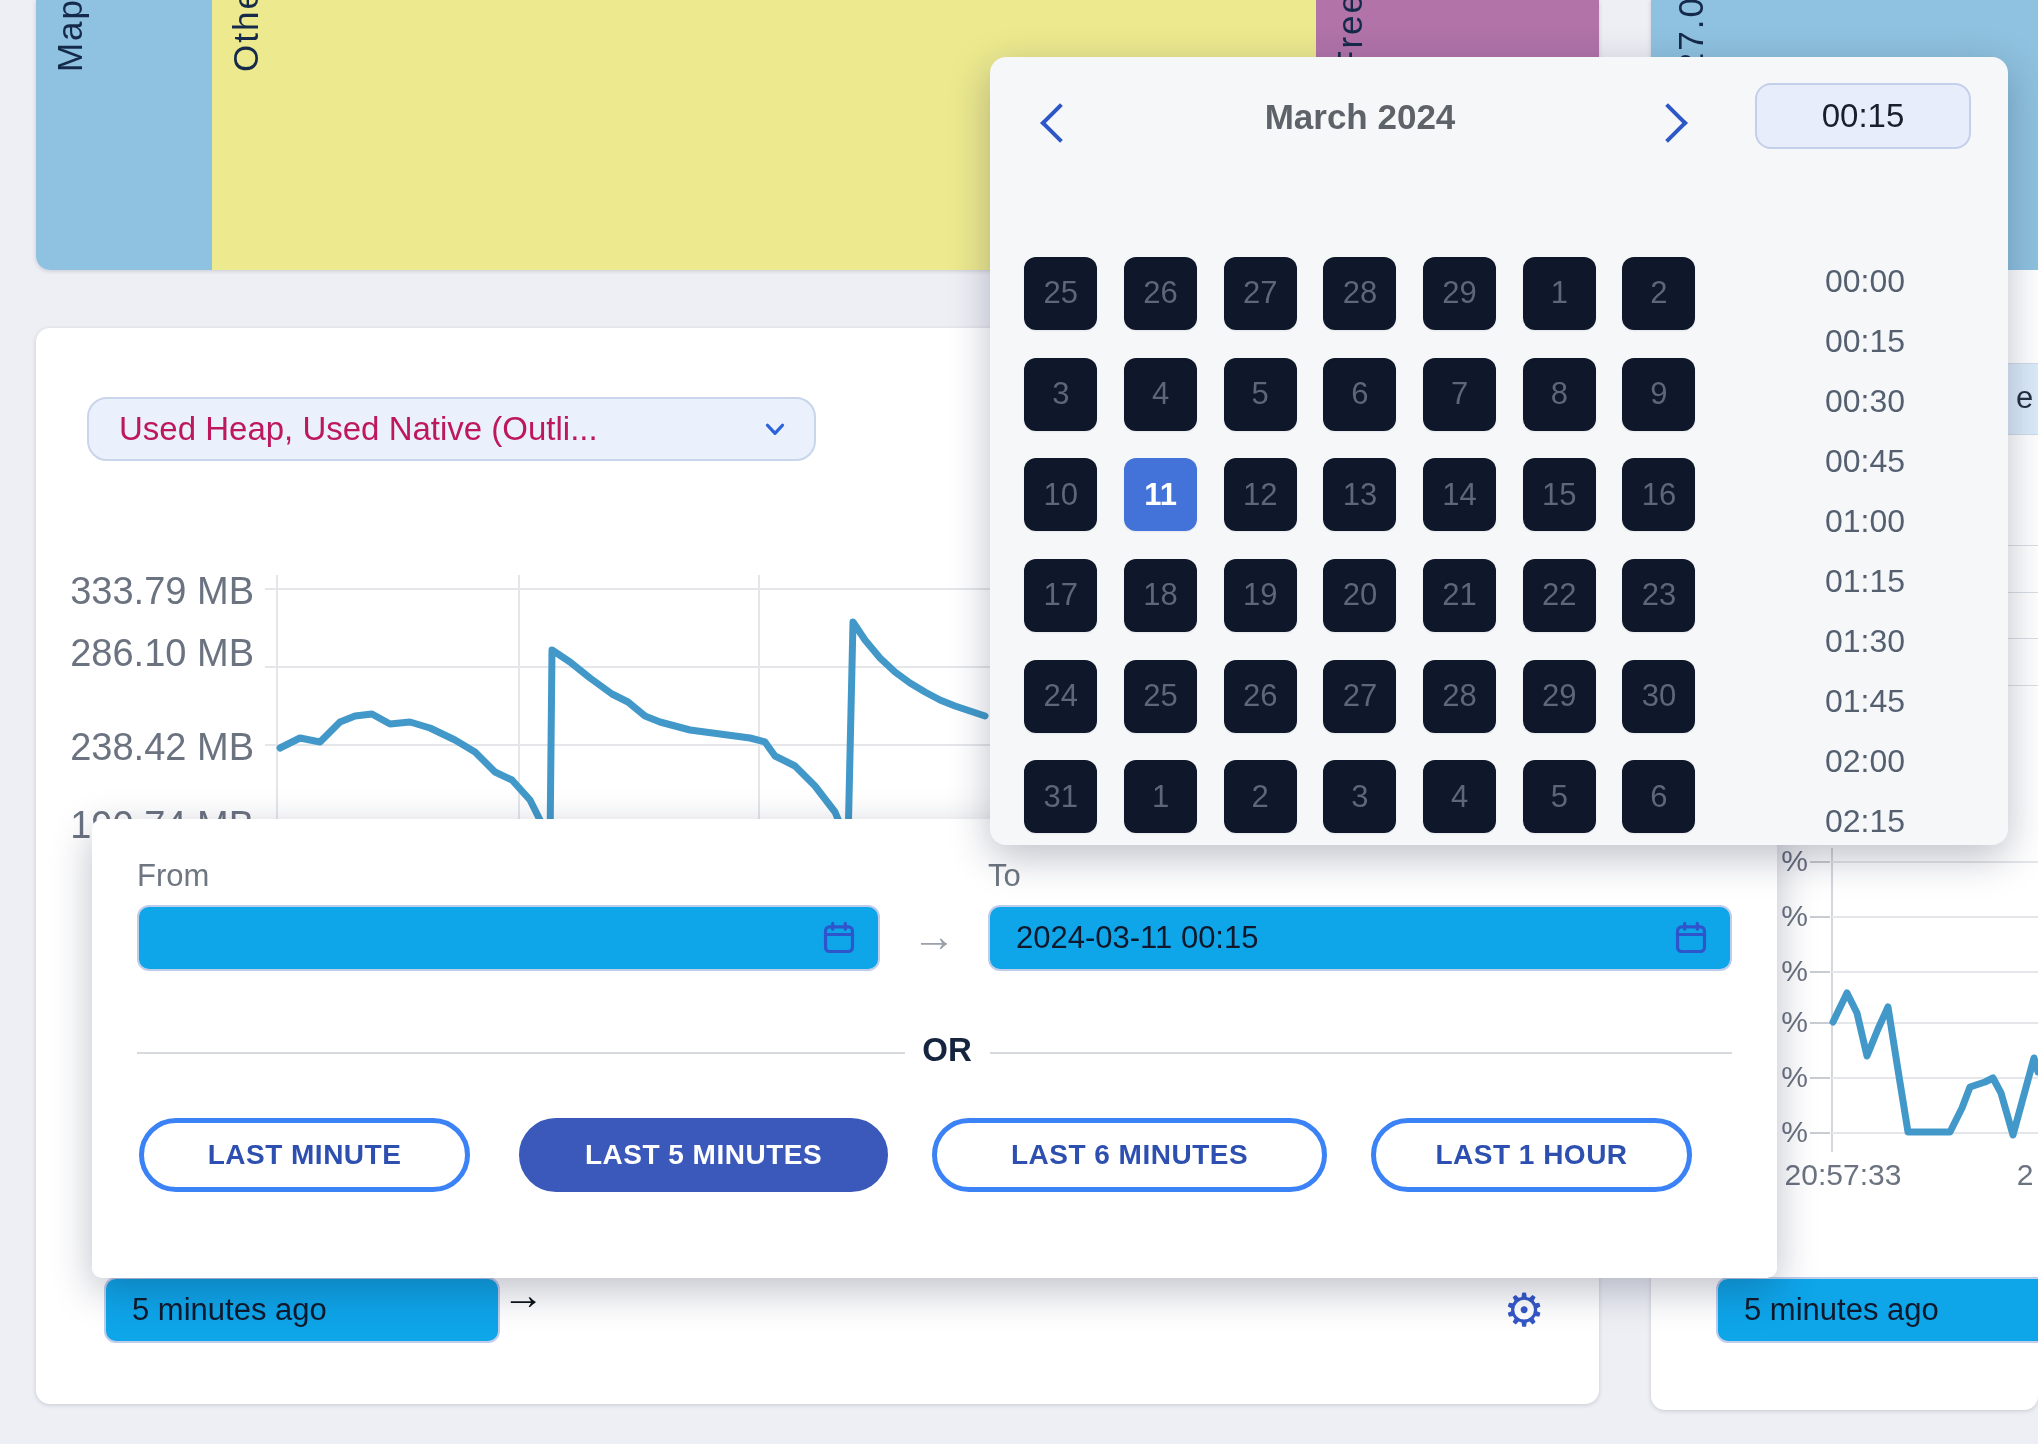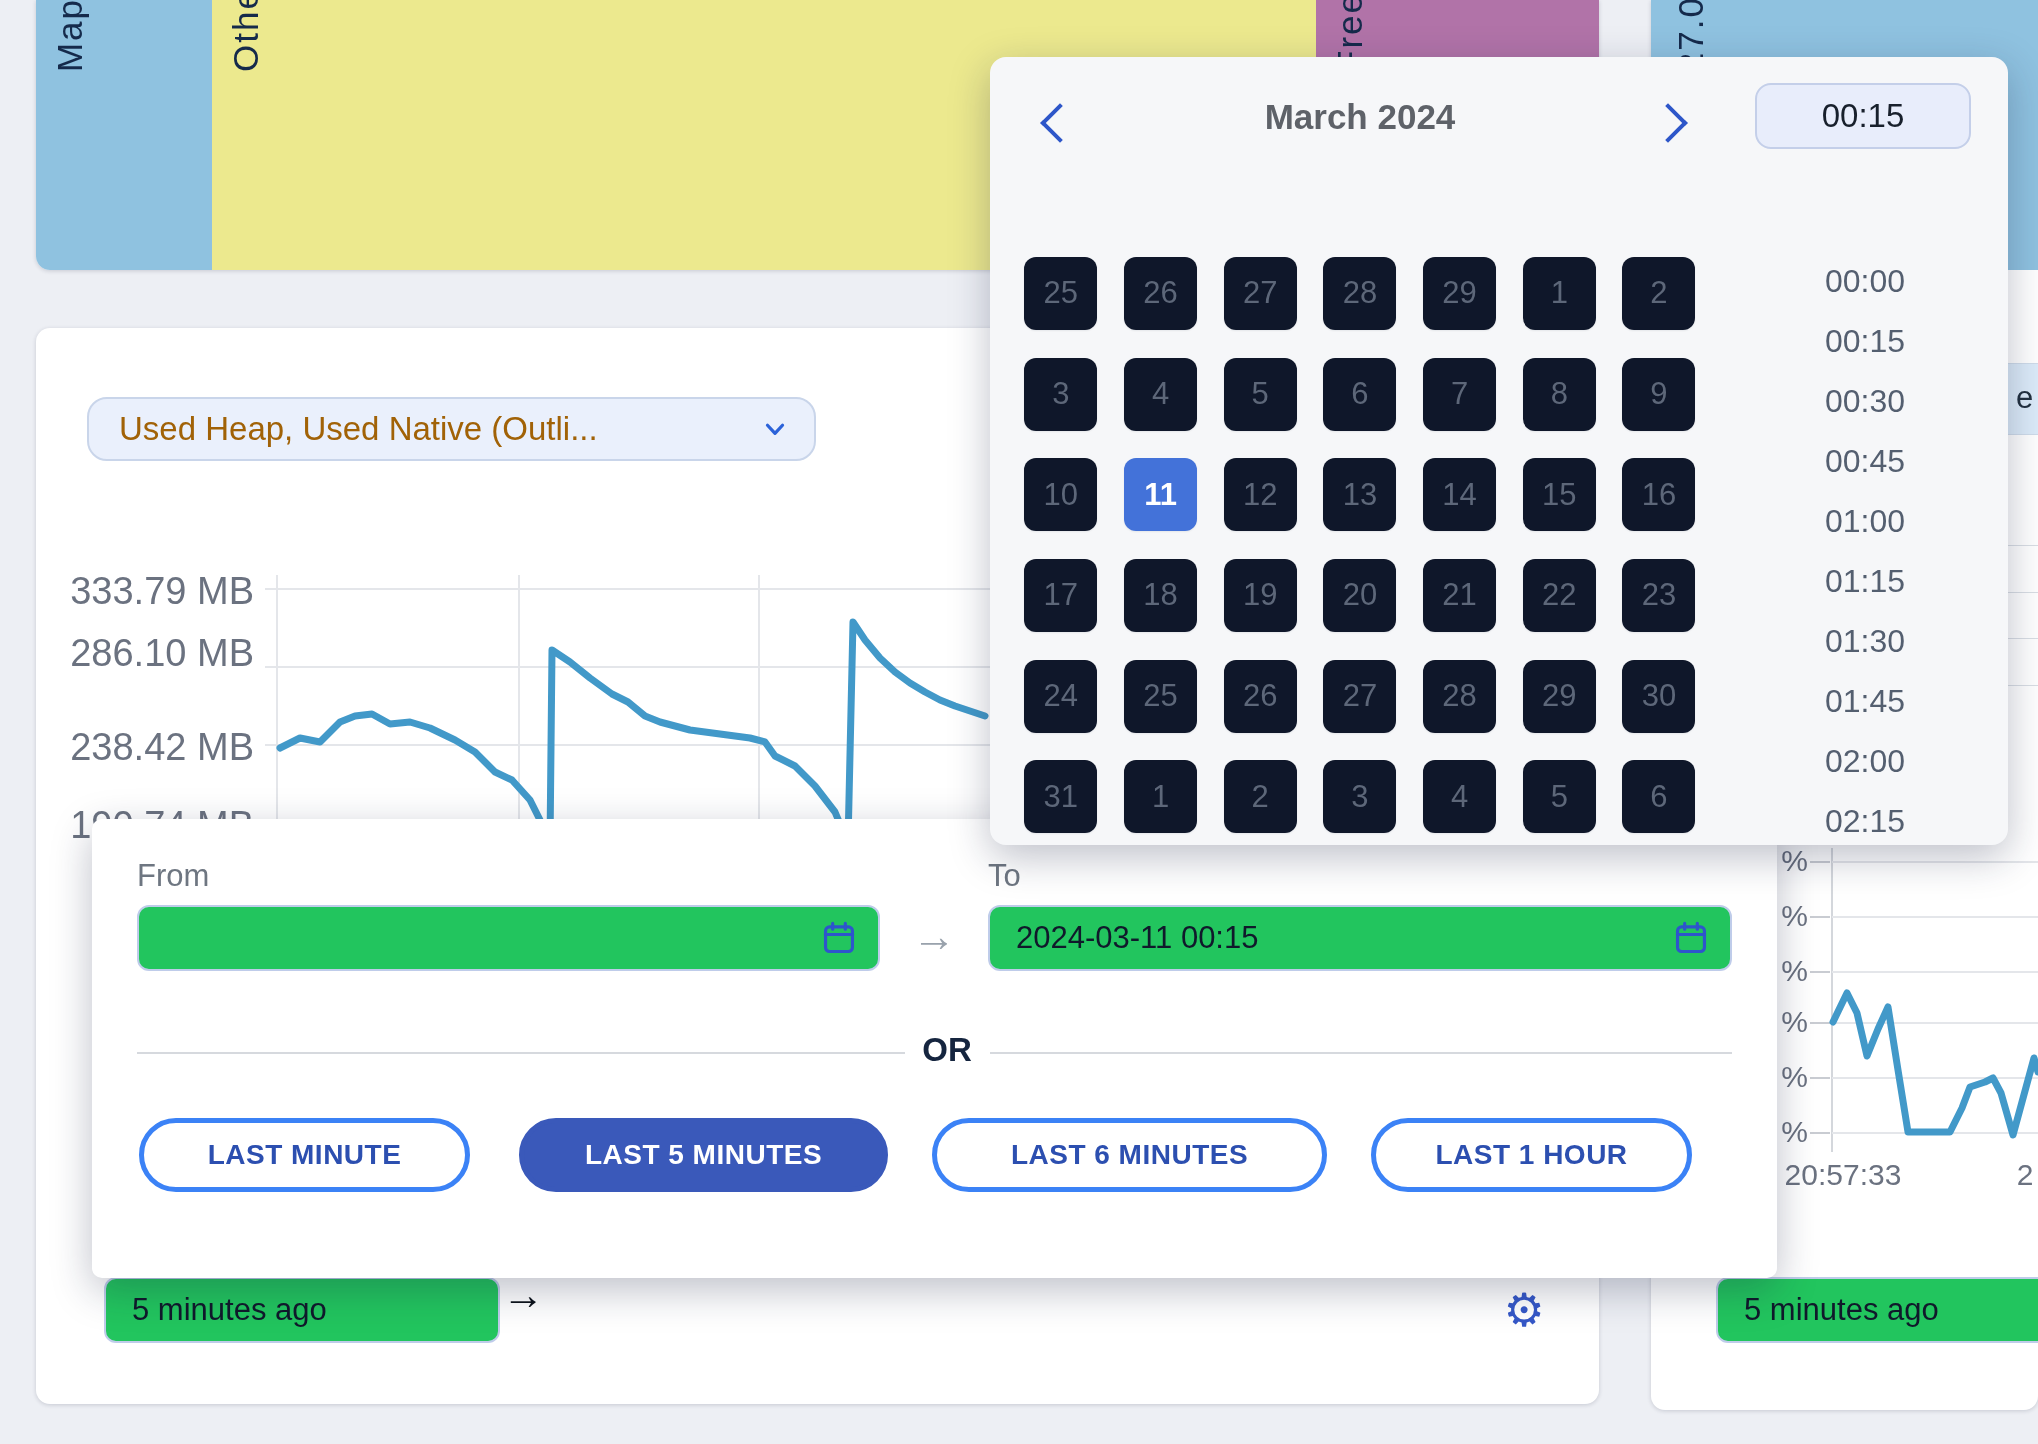--- a/index.html
+++ b/index.html
@@ -19,22 +19,22 @@
   .legend-line{position:absolute;left:0;width:100%;height:1px;background:#d9dee4;}
   #legend-highlight{position:absolute;left:0;top:363px;width:100%;height:70px;background:#dcebf9;
                     border-top:1px solid #cfdcea;border-bottom:1px solid #cfdcea;}
   #legend-highlight span{position:absolute;left:365px;top:16px;font-size:31px;color:#22303f;}
   #right-footer-input{position:absolute;left:65px;top:1277px;width:400px;height:66px;}
   
   #card-main{left:36px;top:328px;width:1563px;height:1076px;border-radius:14px;}
   #series-select{position:absolute;left:51px;top:69px;width:729px;height:64px;background:#eaf0fc;
                  border:2px solid #c9d5ea;border-radius:20px;display:flex;align-items:center;
                  justify-content:space-between;padding:0 24px 0 30px;box-sizing:border-box;cursor:pointer;}
-  #series-select .val{font-size:33px;color:#a16207;}
-  .input{background:#22c55e;border:2px solid #bfccea;border-radius:12px;box-sizing:border-box;
+  #series-select .val{font-size:33px;color:#be185d;}
+  .input{background:#0ea5e9;border:2px solid #bfccea;border-radius:12px;box-sizing:border-box;
          font-size:31px;color:#10192b;display:flex;align-items:center;padding:0 20px 0 26px;}
   #main-footer-from{position:absolute;left:68px;top:949px;width:396px;height:66px;}
   #main-footer-to{position:absolute;left:527px;top:949px;width:402px;height:66px;}
   #main-footer-arrow{position:absolute;left:466px;top:943px;font-size:42px;color:#0b1118;}
   #gear{position:absolute;left:1452px;top:946px;width:72px;height:72px;display:flex;
         align-items:center;justify-content:center;font-size:46px;color:#3558c8;cursor:pointer;}
   
   .tick-label{position:absolute;color:#6b7280;font-size:38px;text-align:right;}
   .xtick-label{position:absolute;color:#6b7280;font-size:30px;text-align:center;}
   #chart-svg{position:absolute;left:0;top:0;pointer-events:none;}

